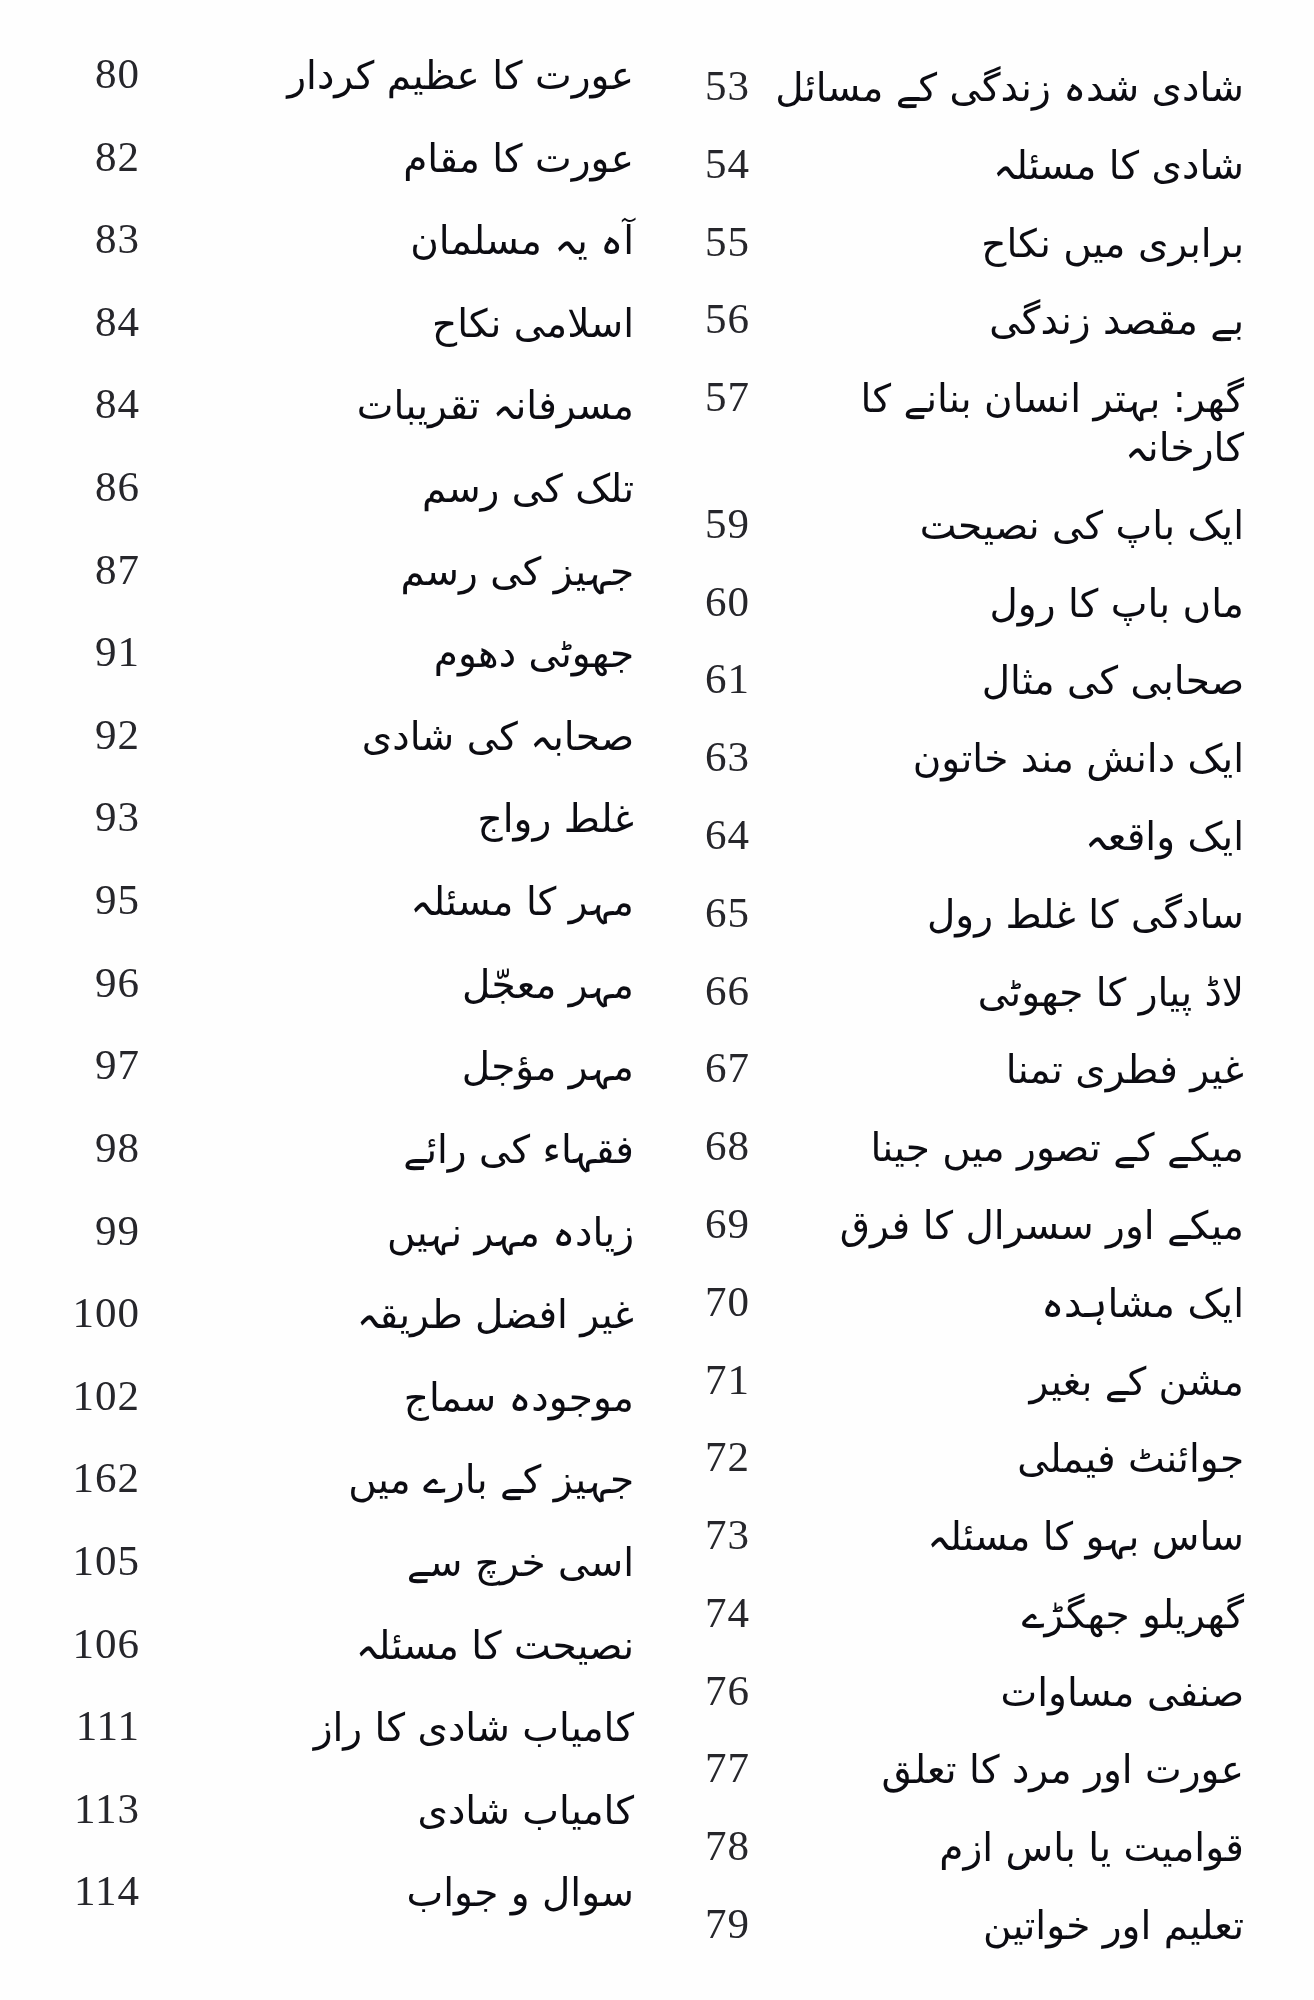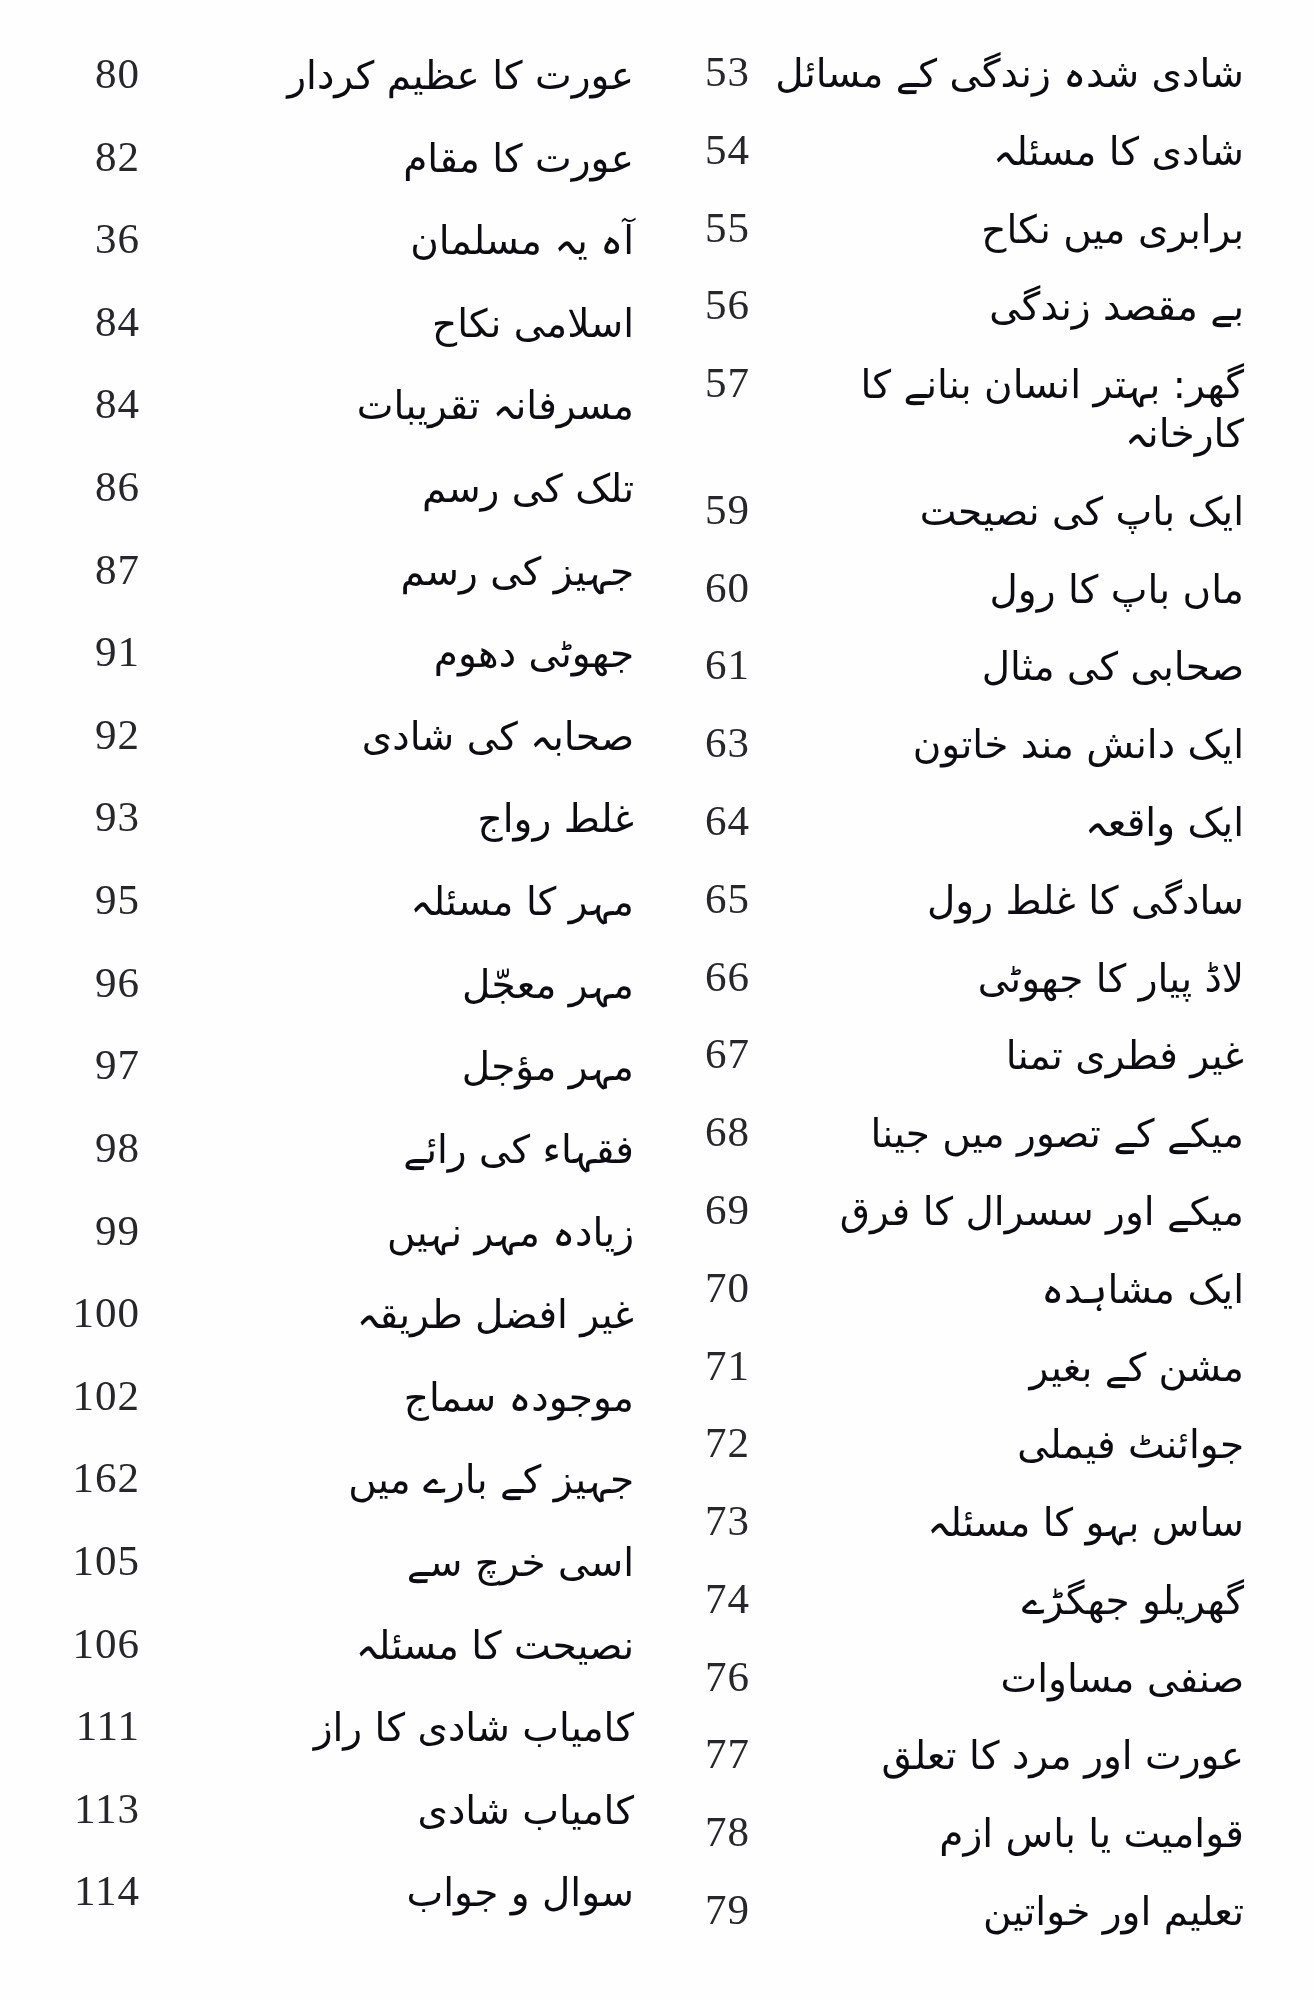--- a/index.html
+++ b/index.html
@@ -22,21 +22,21 @@
     justify-content: space-between;
   }
   .col-left {
     left: 64px;
     top: 52px;
     width: 574px;
     height: 1900px;
   }
   .col-right {
     left: 660px;
-    top: 50px;
+    top: 64px;
     width: 588px;
     height: 1900px;
     gap: 16px;
   }
   .row {
     display: flex;
     align-items: flex-start;
     flex: 1 1 auto;
   }
   .num {
@@ -68,21 +68,21 @@
   <div class="toc-col col-left" id="col-left">
       <div class="row">
         <span class="num">80</span>
         <span class="title" dir="rtl">عورت کا عظیم کردار</span>
       </div>
       <div class="row">
         <span class="num">82</span>
         <span class="title" dir="rtl">عورت کا مقام</span>
       </div>
       <div class="row">
-        <span class="num">36</span>
+        <span class="num">83</span>
         <span class="title" dir="rtl">آہ یہ مسلمان</span>
       </div>
       <div class="row">
         <span class="num">84</span>
         <span class="title" dir="rtl">اسلامی نکاح</span>
       </div>
       <div class="row">
         <span class="num">84</span>
         <span class="title" dir="rtl">مسرفانہ تقریبات</span>
       </div>

